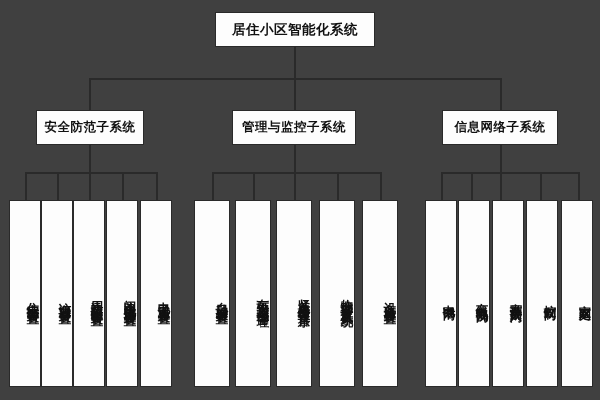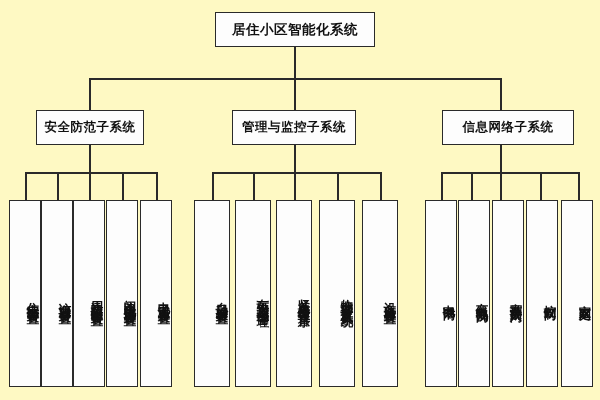--- a/index.html
+++ b/index.html
@@ -4,21 +4,21 @@
 <style>
   html, body {
     margin: 0;
     padding: 0;
     background: #ffffff;
   }
   #diagram {
     position: relative;
     width: 600px;
     height: 400px;
-    background: #fef9c3;
+    background: #404040;
     font-family: "DejaVu Sans", "Liberation Sans", sans-serif;
     overflow: hidden;
   }
   .node {
     position: absolute;
     box-sizing: border-box;
     border: 1.5px solid #2a2a2a;
     background: #fdfdfd;
     display: flex;
     align-items: center;
@@ -71,21 +71,21 @@
   <div class="edge v" style="left:89px; top:78px; height:32px;"></div>
   <div class="edge v" style="left:294px; top:78px; height:32px;"></div>
   <div class="edge v" style="left:500px; top:78px; height:32px;"></div>
 
   <div class="node level2" style="left:232px; top:110px; width:124px; height:35px;">
     <span class="txt">管理与监控子系统</span>
   </div>
   <div class="node level2" style="left:36px; top:110px; width:108px; height:35px;">
     <span class="txt">安全防范子系统</span>
   </div>
-  <div class="node level2" style="left:442px; top:110px; width:132px; height:35px;">
+  <div class="node level2" style="left:442px; top:110px; width:116px; height:35px;">
     <span class="txt">信息网络子系统</span>
   </div>
 
   <div class="edge v" style="left:89px; top:145px; height:27px;"></div>
   <div class="edge h" style="left:25px; top:172px; width:131px;"></div>
   <div class="edge v" style="left:25px; top:172px; height:28px;"></div>
   <div class="edge v" style="left:57px; top:172px; height:28px;"></div>
   <div class="edge v" style="left:89px; top:172px; height:28px;"></div>
   <div class="edge v" style="left:122px; top:172px; height:28px;"></div>
   <div class="edge v" style="left:156px; top:172px; height:28px;"></div>

